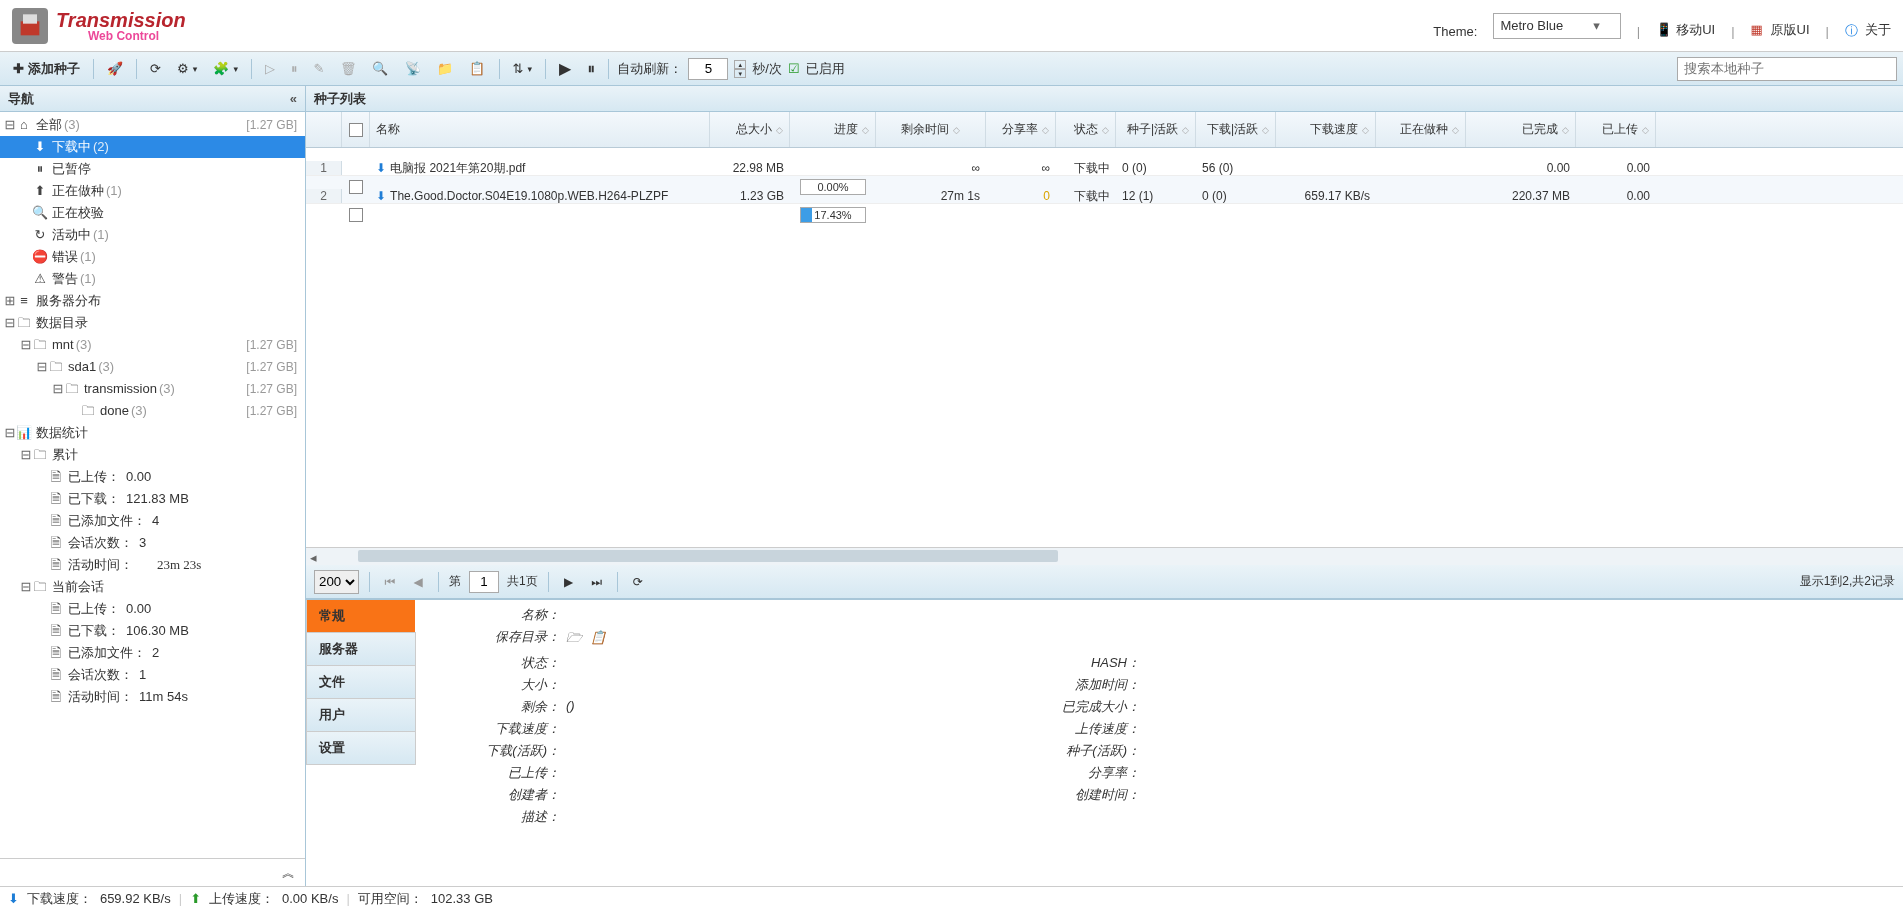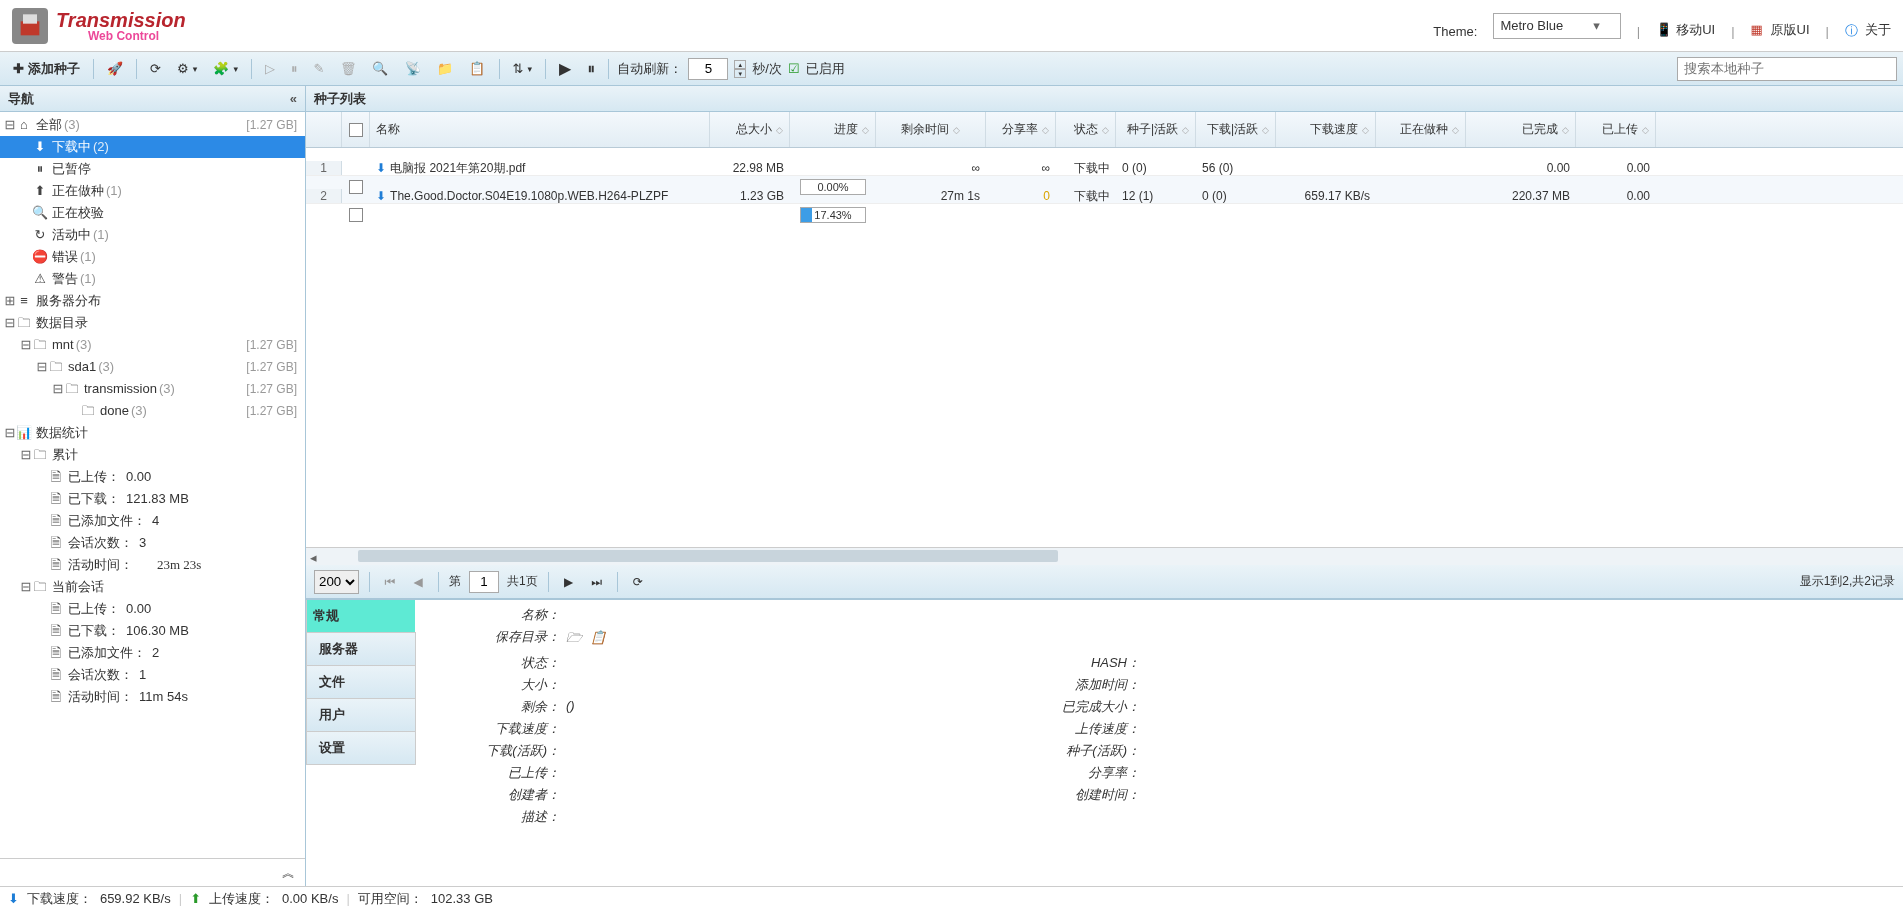--- a/index.html
+++ b/index.html
@@ -59,21 +59,21 @@
 .pager { height:34px; background:linear-gradient(#eaf3f8,#d6e8f2); border-bottom:1px solid #a8c6d8; display:flex; align-items:center; padding:0 8px; gap:8px; font-size:12px; }
 .pager select { height:24px; border:1px solid #aaa; }
 .pg-btn { width:20px; height:20px; display:flex; align-items:center; justify-content:center; color:#999; cursor:pointer; }
 .pg-active { color:#333; }
 .pg-input { width:30px; height:22px; border:1px solid #aaa; text-align:center; }
 .pg-info { margin-left:auto; color:#333; }
 .props { flex:0 0 286px; display:flex; flex-direction:column; }
 .prop-body { flex:1; display:flex; overflow:auto; }
 .prop-tabs { width:110px; display:flex; flex-direction:column; }
 .prop-tab { height:34px; display:flex; align-items:center; padding:0 12px; border:1px solid #ccc; margin:-1px 0 0 0; background:linear-gradient(#eaf3f8,#d6e8f2); cursor:pointer; font-weight:bold; color:#333; }
-.prop-tab.active { background:#5eead4; border-right-color:#fff;padding-left:6px; }
+.prop-tab.active { background:#f97316; border-right-color:#fff; }
 .prop-content { flex:1; padding:6px 10px; font-size:13px;font-style:italic; }
 .prop-grid { display:grid; grid-template-columns: 140px 440px 140px 1fr; row-gap:4px; }
 .plabel { text-align:right; padding-right:6px; color:#333; }
 .pval { color:#333; }
 .picon { color:#555; margin-right:8px; cursor:pointer; }
 .statusbar { height:24px; border-top:1px solid #ccc; display:flex; align-items:center; padding:0 8px; gap:8px; font-size:13px; background:#fff; }
 .sdown { color:#1e7dd6; }
 .sup { color:#2a9a2a; }
 .sbar-sep { color:#ccc; }
 svg { display:block; }

